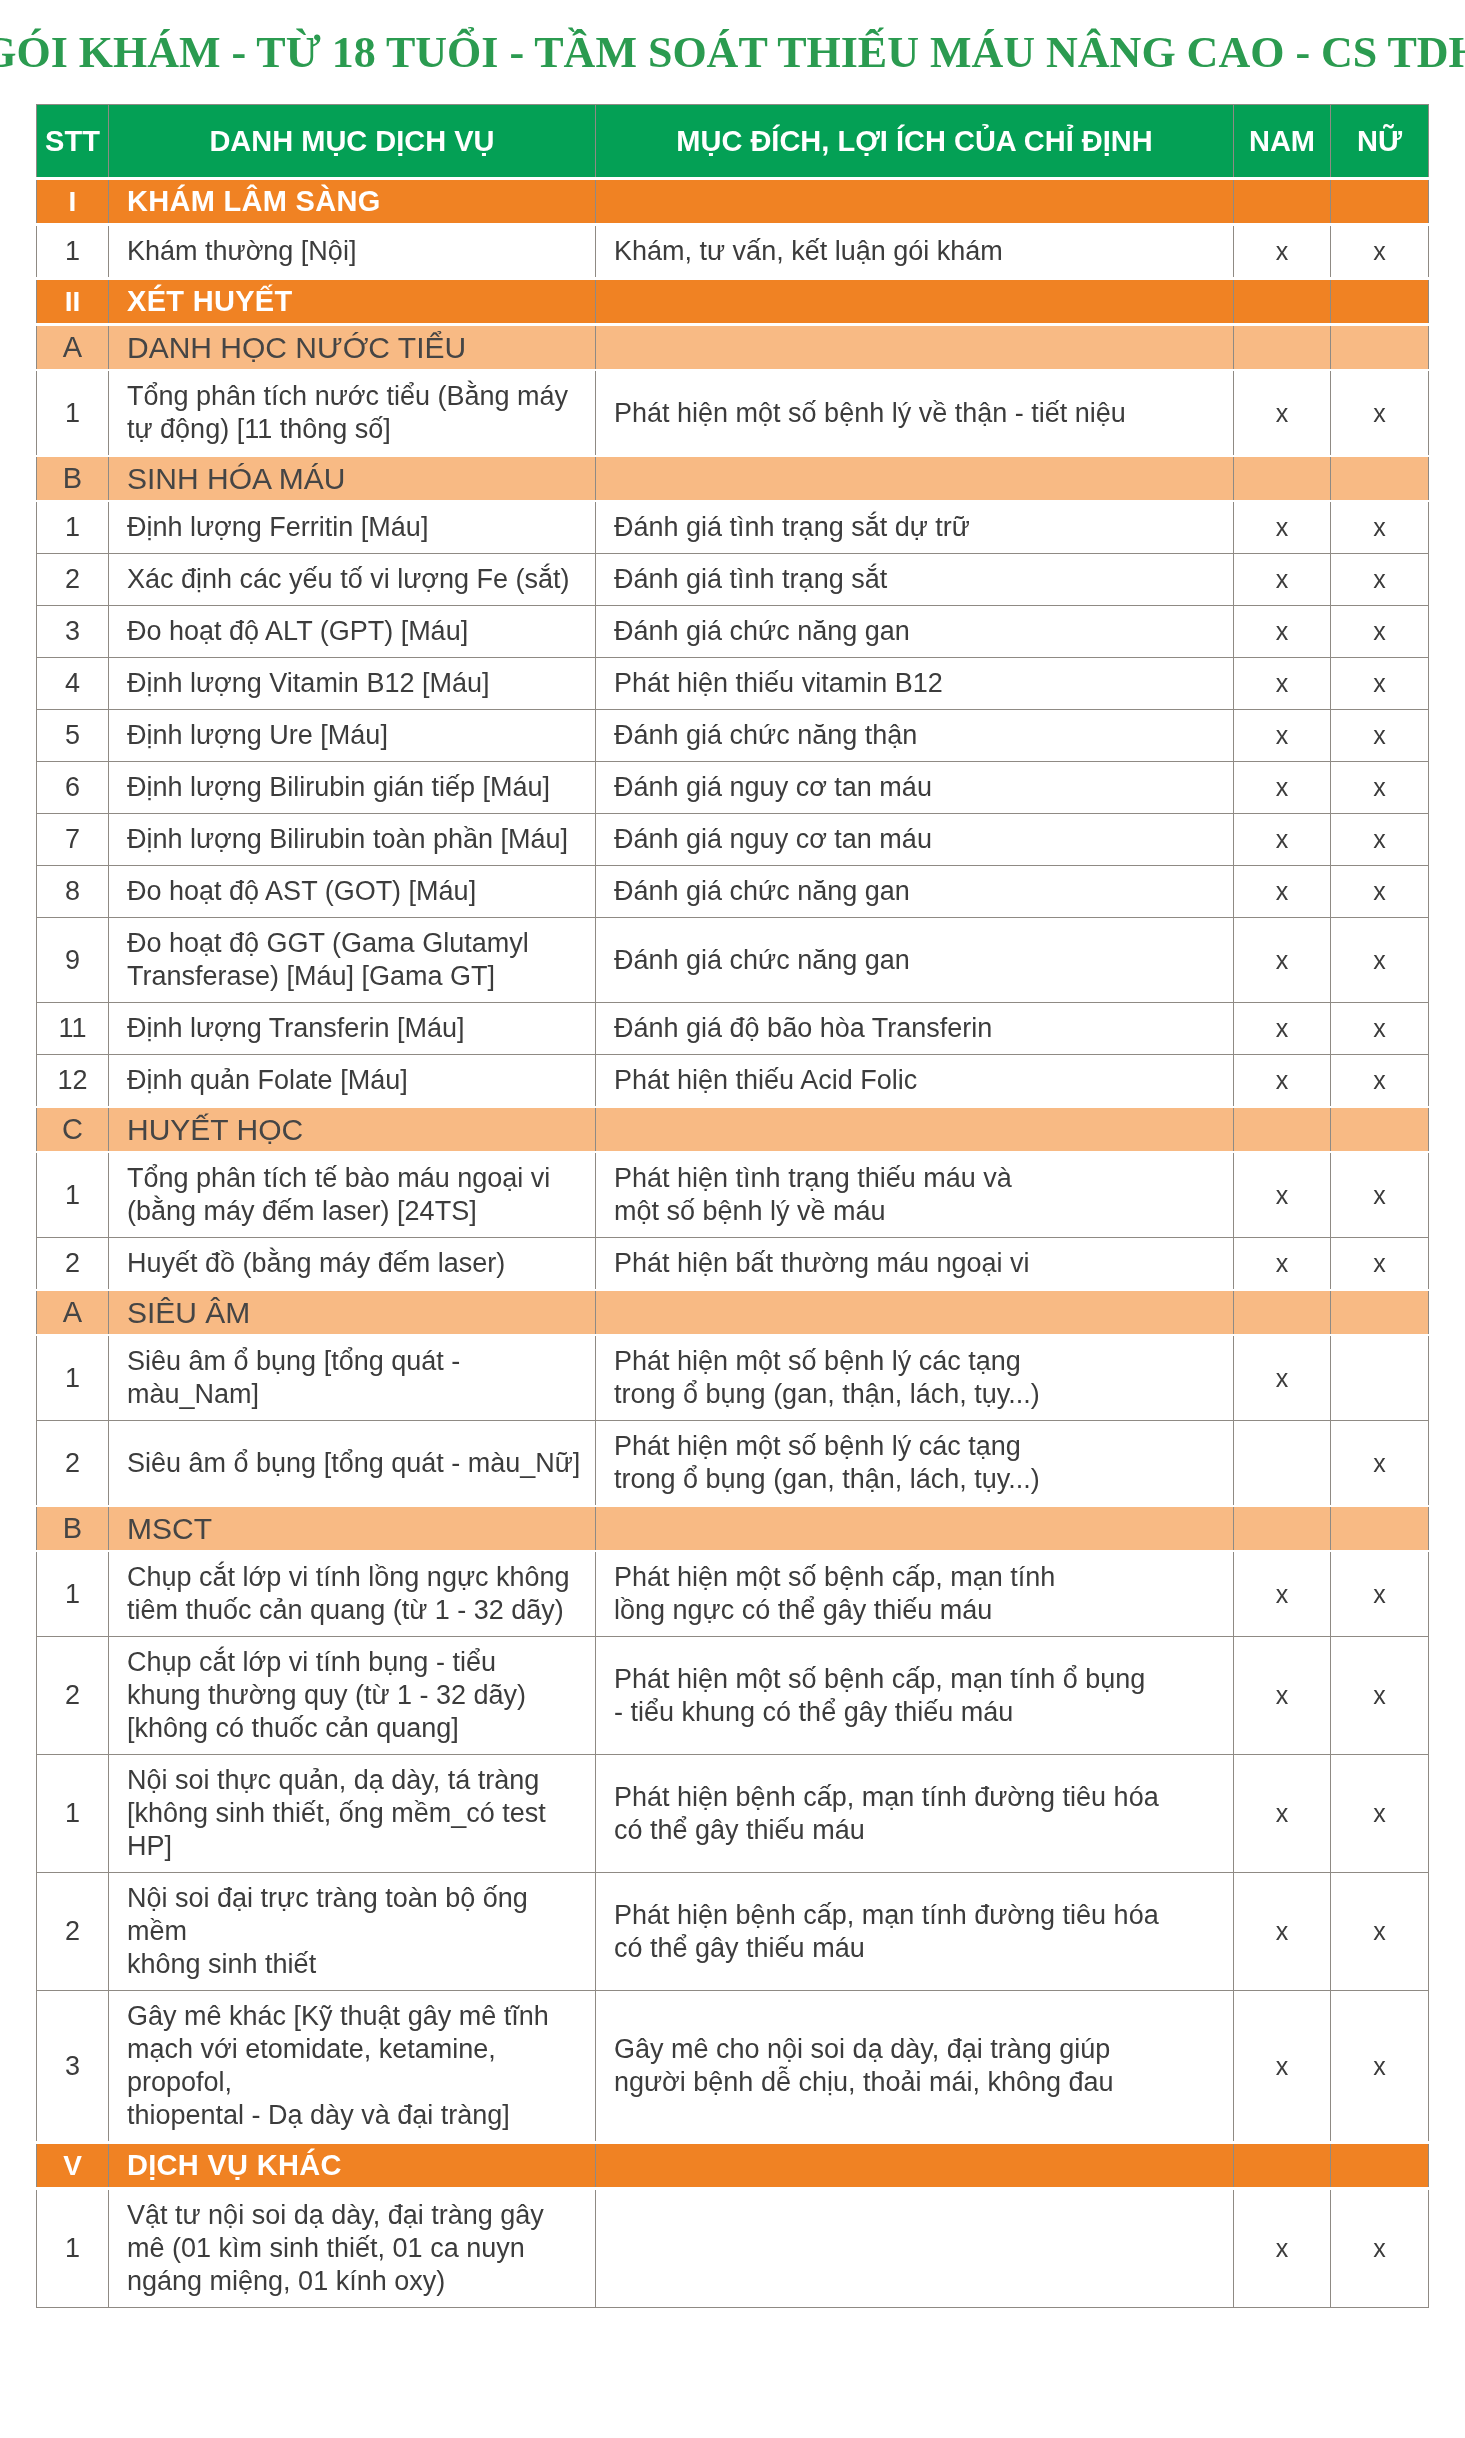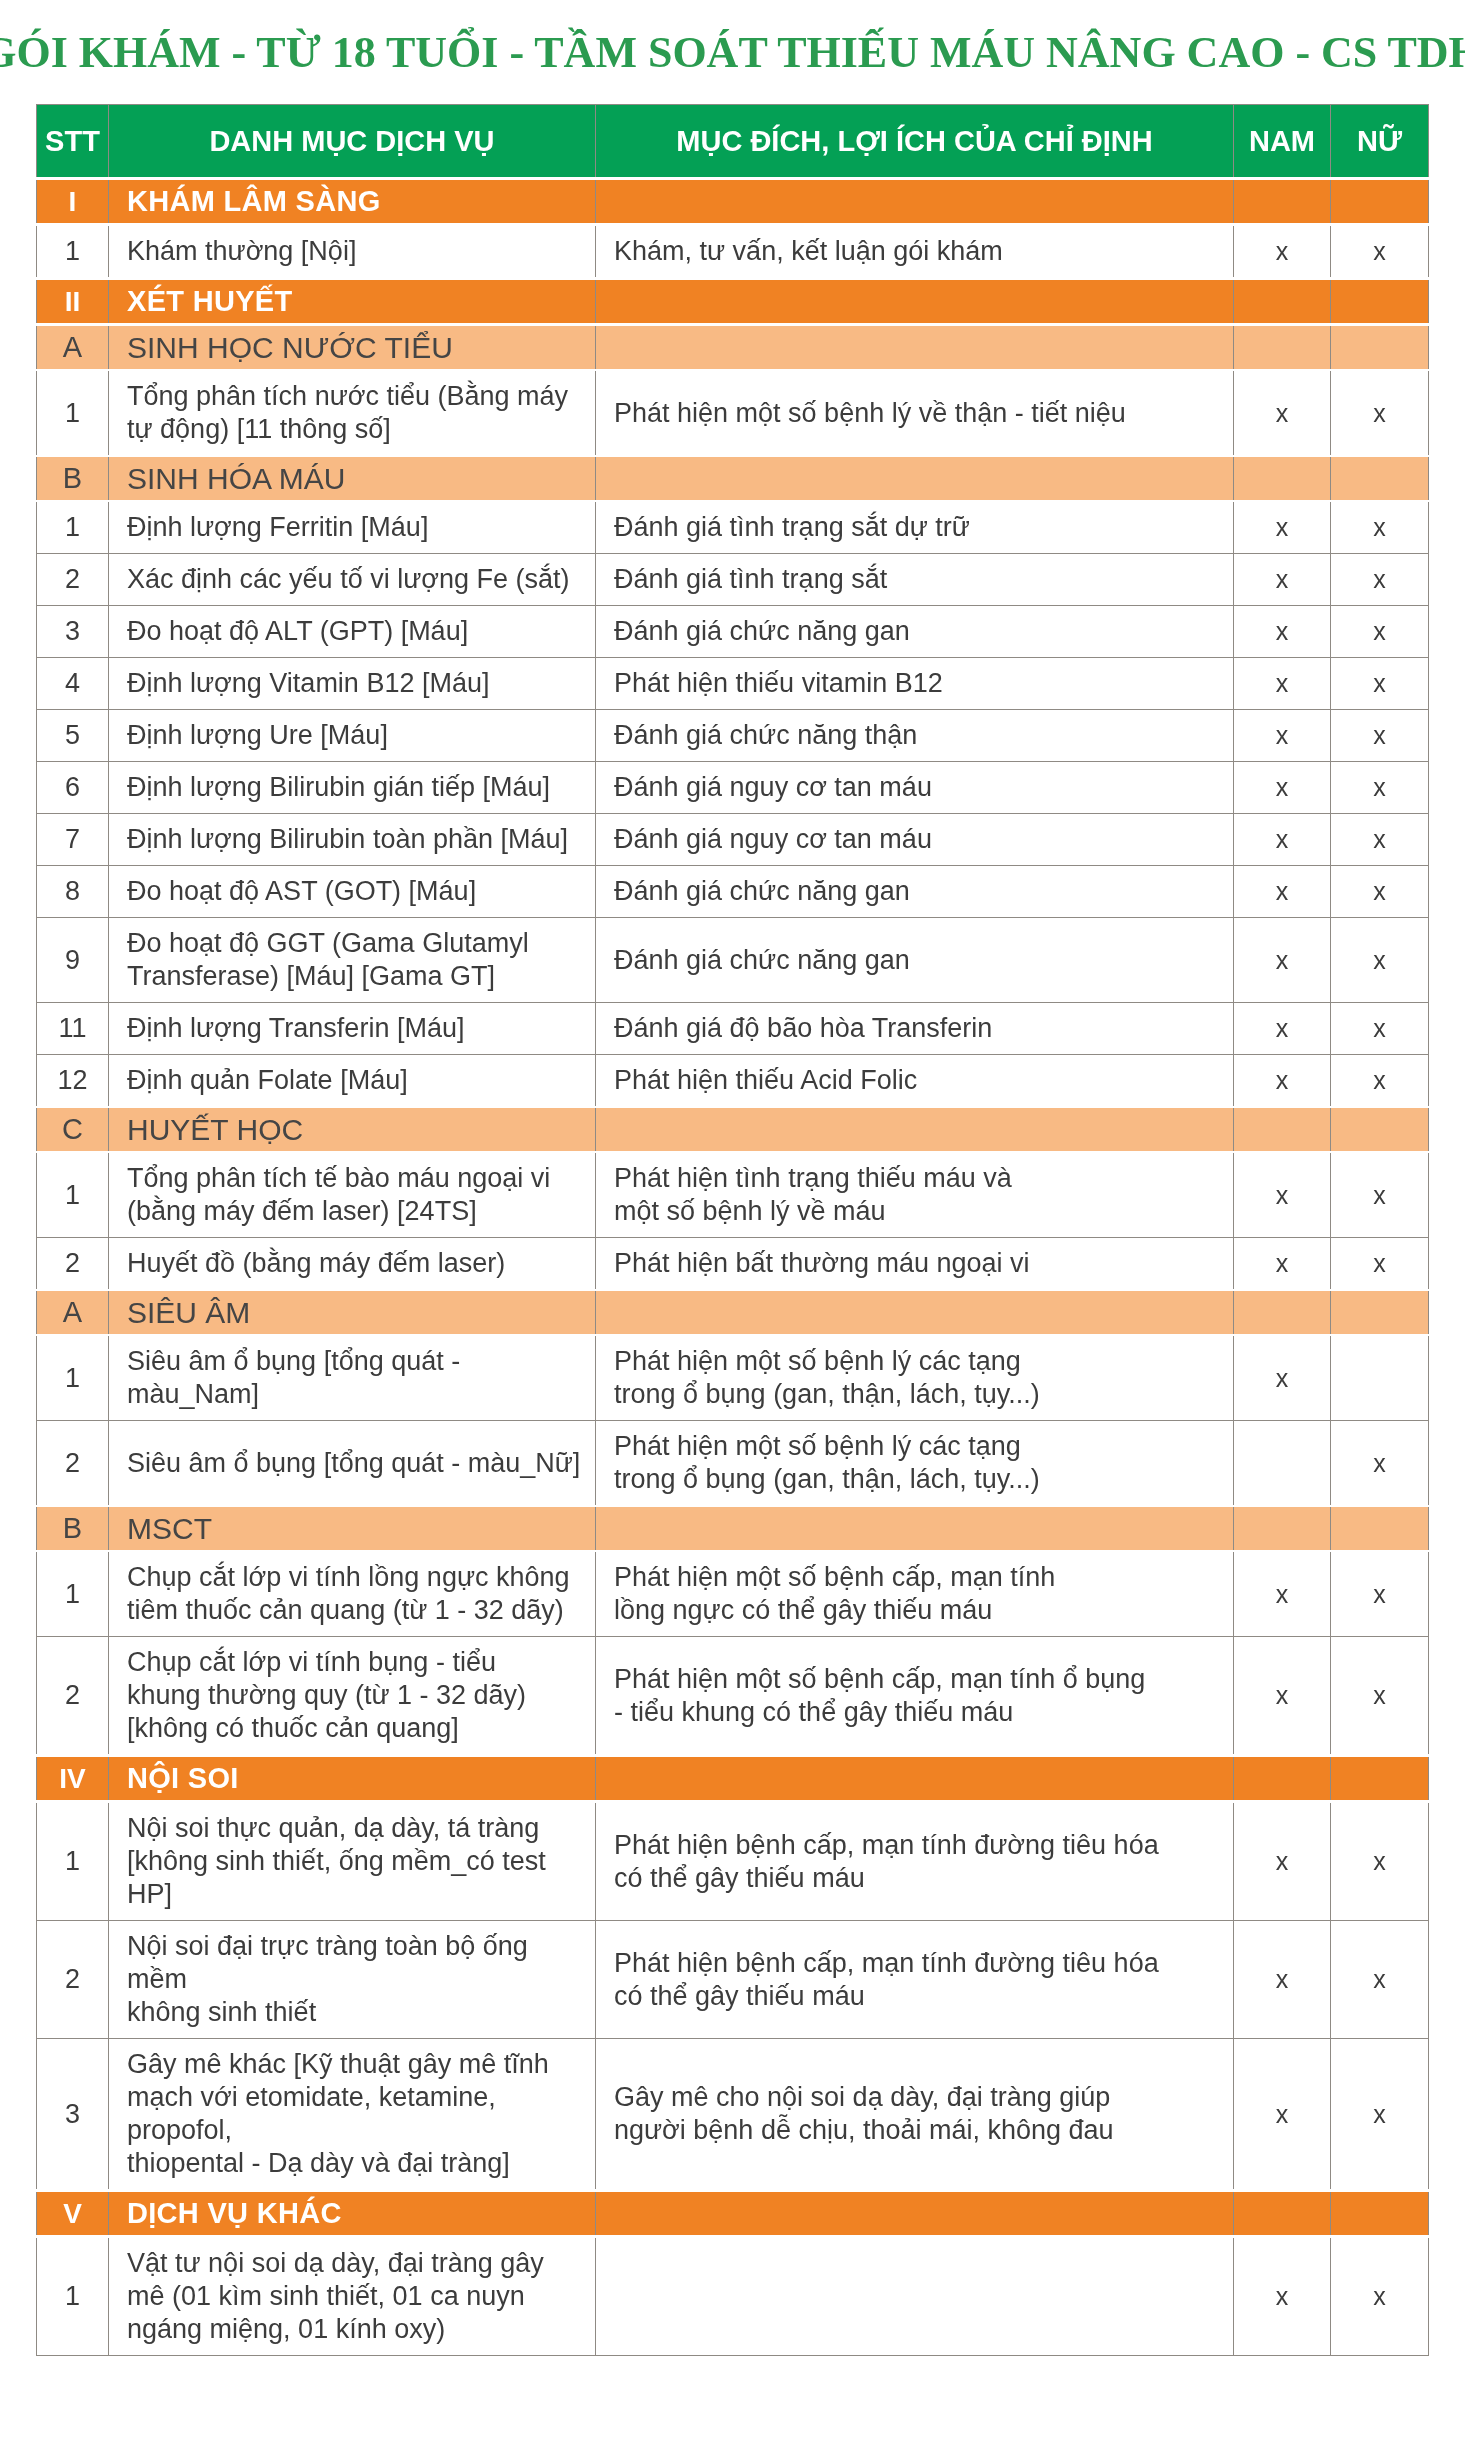--- a/index.html
+++ b/index.html
@@ -94,21 +94,21 @@
   </tr>
       <tr class="section-major">
     <td class="c-stt">II</td>
     <td class="c-service">XÉT HUYẾT</td>
     <td class="c-purpose"></td>
     <td class="c-nam"></td>
     <td class="c-nu"></td>
   </tr>
       <tr class="section-sub">
     <td class="c-stt">A</td>
-    <td class="c-service">SINH HỌC NƯỚC TIỂU</td>
+    <td class="c-service">DANH HỌC NƯỚC TIỂU</td>
     <td class="c-purpose"></td>
     <td class="c-nam"></td>
     <td class="c-nu"></td>
   </tr>
       <tr class="item-row">
     <td class="c-stt">1</td>
     <td class="c-service">Tổng phân tích nước tiểu (Bằng máy
 tự động) [11 thông số]</td>
     <td class="c-purpose">Phát hiện một số bệnh lý về thận - tiết niệu</td>
     <td class="c-nam">x</td>
@@ -263,27 +263,20 @@
   </tr>
       <tr class="item-row">
     <td class="c-stt">2</td>
     <td class="c-service">Chụp cắt lớp vi tính bụng - tiểu
 khung thường quy (từ 1 - 32 dãy)
 [không có thuốc cản quang]</td>
     <td class="c-purpose">Phát hiện một số bệnh cấp, mạn tính ổ bụng
 - tiểu khung có thể gây thiếu máu</td>
     <td class="c-nam">x</td>
     <td class="c-nu">x</td>
-  </tr>
-      <tr class="section-major">
-    <td class="c-stt">IV</td>
-    <td class="c-service">NỘI SOI</td>
-    <td class="c-purpose"></td>
-    <td class="c-nam"></td>
-    <td class="c-nu"></td>
   </tr>
       <tr class="item-row">
     <td class="c-stt">1</td>
     <td class="c-service">Nội soi thực quản, dạ dày, tá tràng
 [không sinh thiết, ống mềm_có test HP]</td>
     <td class="c-purpose">Phát hiện bệnh cấp, mạn tính đường tiêu hóa
 có thể gây thiếu máu</td>
     <td class="c-nam">x</td>
     <td class="c-nu">x</td>
   </tr>

